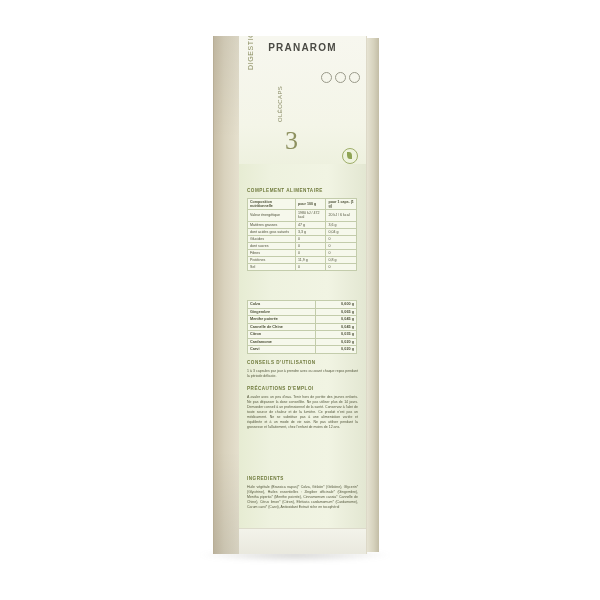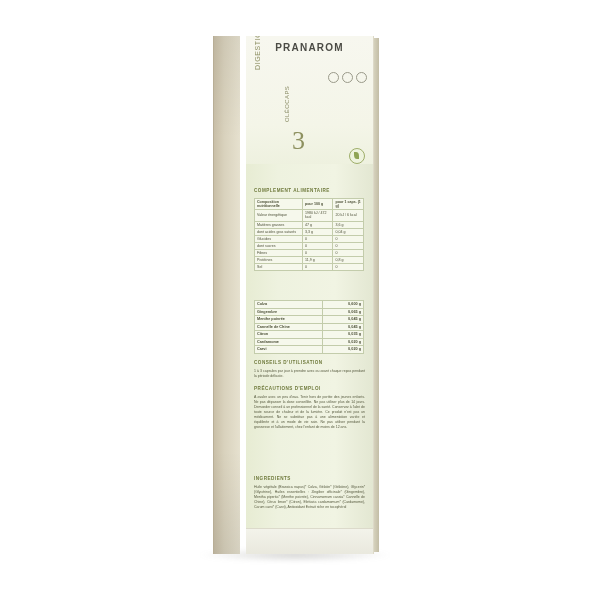--- a/index.html
+++ b/index.html
@@ -54,21 +54,21 @@
   }
   .panel-spine .spine-shade {
     position: absolute;
     left: 0; top: 0; right: 0; bottom: 0;
     background: linear-gradient(to bottom, rgba(0,0,0,0.05), rgba(0,0,0,0.0) 20%, rgba(0,0,0,0.0) 80%, rgba(0,0,0,0.07));
   }
 
   
   .panel-front {
     position: absolute;
-    left: 33px;
+    left: 26px;
     top: 0;
     width: 127px;
     height: 518px;
     background: linear-gradient(to right, #f3f2ea 0%, #fbfaf4 20%, #fdfdf8 75%, #f0efe4 100%);
     border-right: 1px solid #ddd9c8;
     overflow: hidden;
   }
 
   
   .panel-edge {

